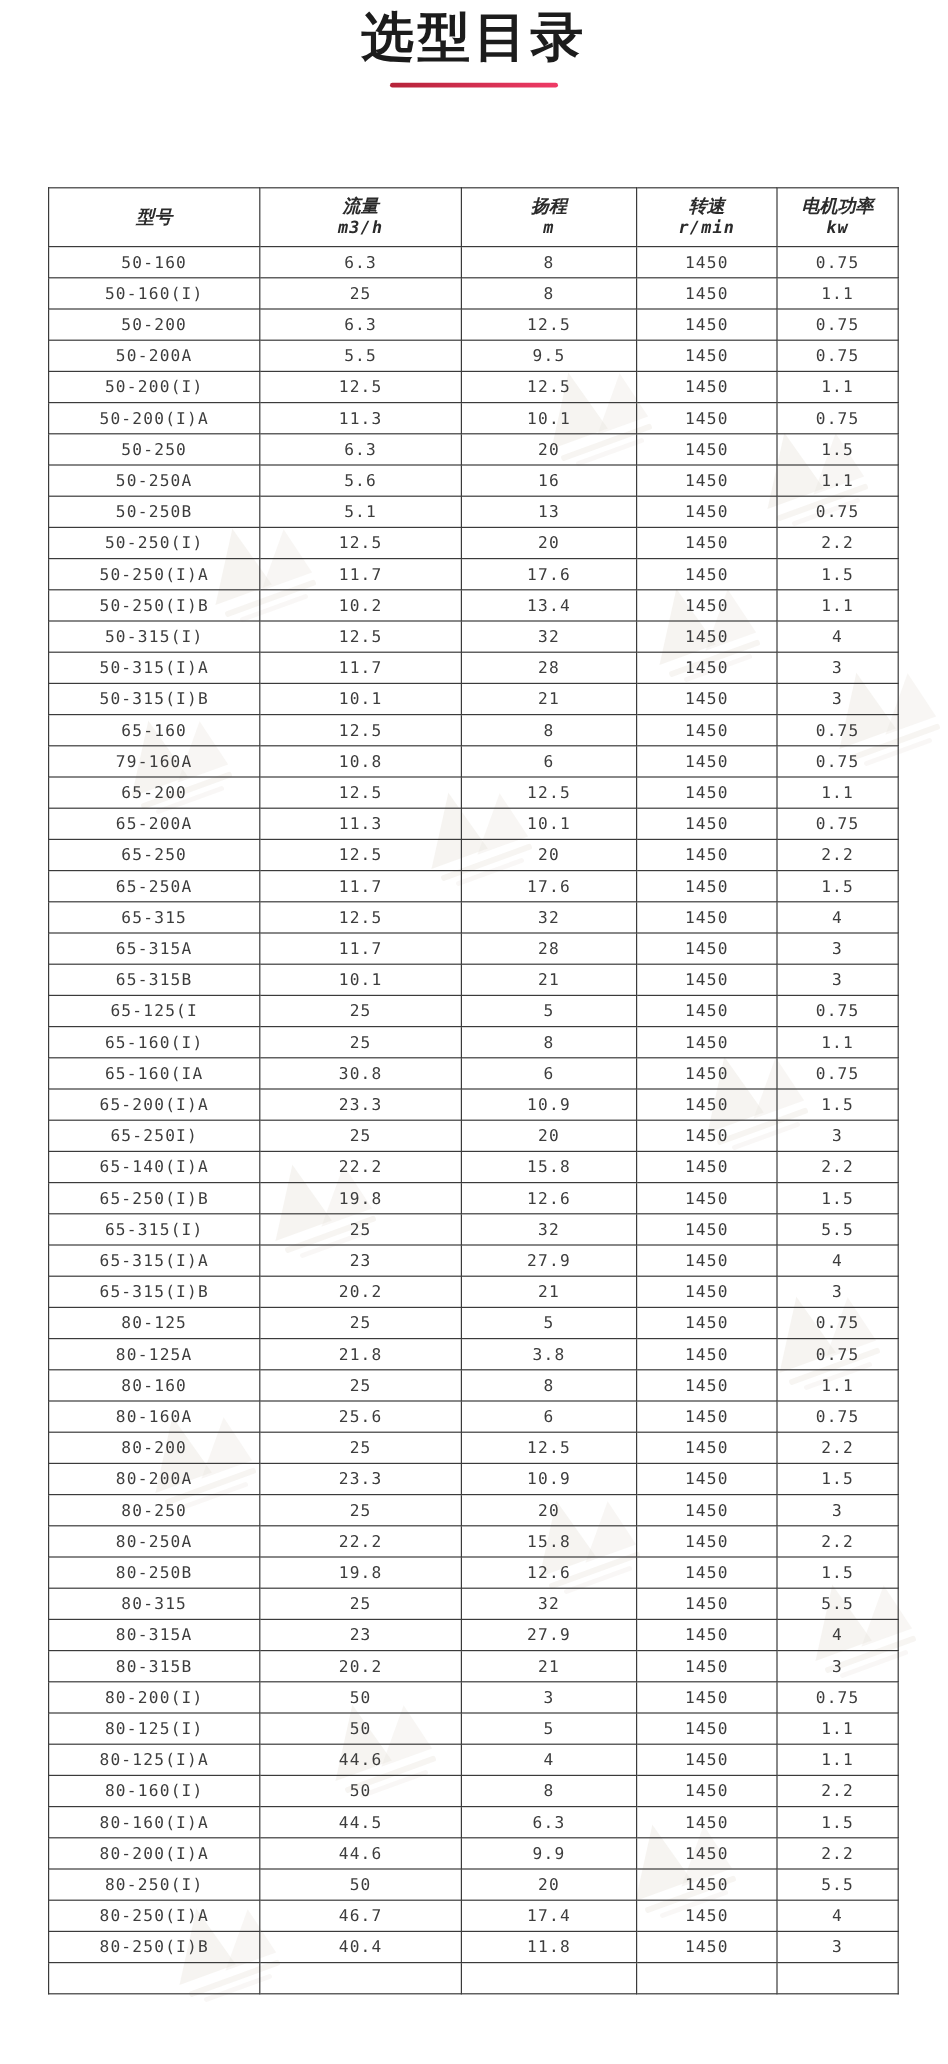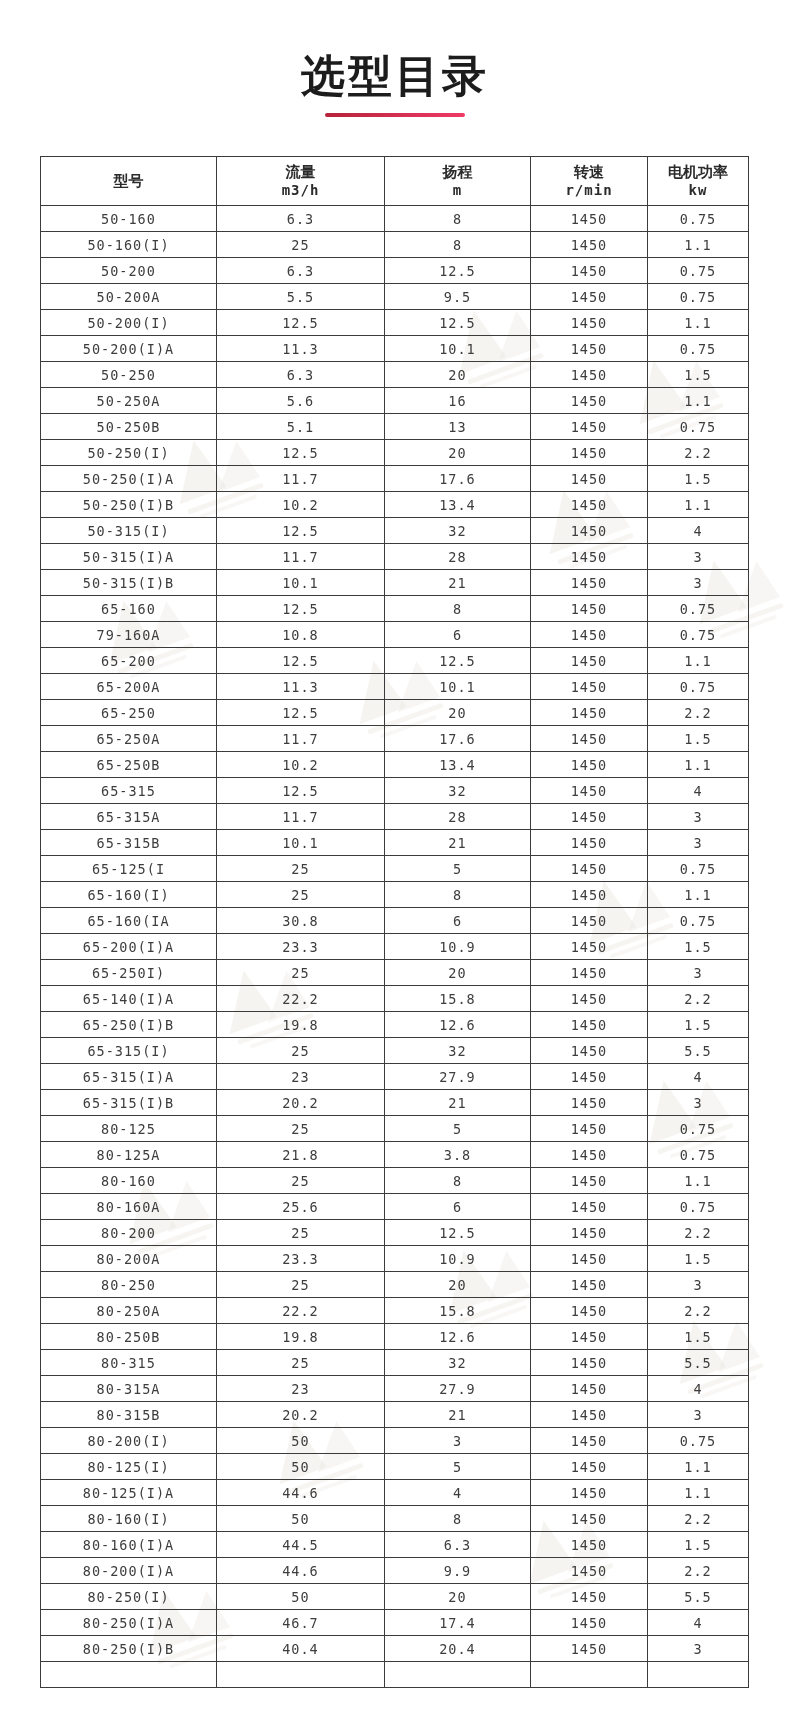--- a/index.html
+++ b/index.html
@@ -15,21 +15,20 @@
     top: 8px; left: 0; right: 0;
     text-align: center;
     z-index: 3;
   }
   .page-title {
     font-size: 44px;
     font-weight: bold;
     color: #1c1c1c;
     letter-spacing: 3px;
     line-height: 1.1;
-    margin-top: 44px;
   }
   .title-underline {
     width: 140px; height: 4px;
     margin: 13px auto 0 auto;
     background: linear-gradient(90deg, #b52339, #ef3a66);
     border-radius: 2px;
   }
   
   .wm-layer { position: absolute; inset: 0; z-index: 1; pointer-events: none; }
   .wm {
@@ -49,21 +48,21 @@
     z-index: 2;
     background: transparent;
   }
   .sel-table th, .sel-table td {
     border: 1px solid #3b3b3b;
     text-align: center;
     vertical-align: middle;
     color: #3d3d3d;
     background: rgba(255,255,255,0.0);
   }
-  .sel-table thead tr { height: 49px; }
+  .sel-table thead tr { height: 49px; font-style: italic; }
   .sel-table tbody tr { height: 26px; }
   .sel-table th {
     font-weight: bold;
     color: #2b2b2b;
     font-size: 15px;
     line-height: 1.25;
   }
   .sel-table th .unit {
     font-family: "DejaVu Sans Mono", "Liberation Mono", monospace;
     font-size: 14px;
@@ -360,27 +359,20 @@
         <td>2.2</td>
       </tr>
       <tr>
         <td>65-250A</td>
         <td>11.7</td>
         <td>17.6</td>
         <td>1450</td>
         <td>1.5</td>
       </tr>
       <tr>
-        <td>65-250B</td>
-        <td>10.2</td>
-        <td>13.4</td>
-        <td>1450</td>
-        <td>1.1</td>
-      </tr>
-      <tr>
         <td>65-315</td>
         <td>12.5</td>
         <td>32</td>
         <td>1450</td>
         <td>4</td>
       </tr>
       <tr>
         <td>65-315A</td>
         <td>11.7</td>
         <td>28</td>
@@ -600,21 +592,21 @@
       <tr>
         <td>80-250(I)A</td>
         <td>46.7</td>
         <td>17.4</td>
         <td>1450</td>
         <td>4</td>
       </tr>
       <tr>
         <td>80-250(I)B</td>
         <td>40.4</td>
-        <td>20.4</td>
+        <td>11.8</td>
         <td>1450</td>
         <td>3</td>
       </tr>
       <tr>
         <td></td>
         <td></td>
         <td></td>
         <td></td>
         <td></td>
       </tr>

